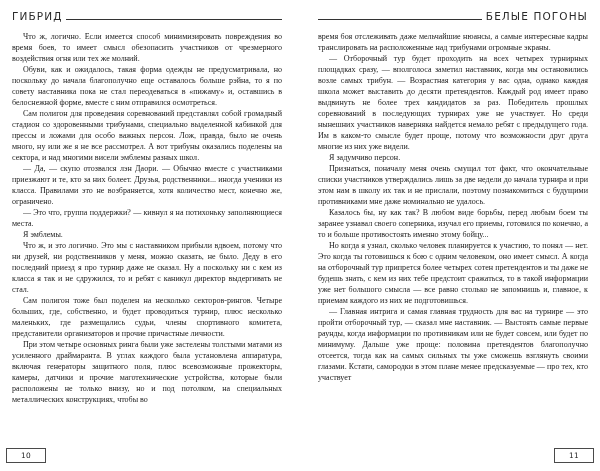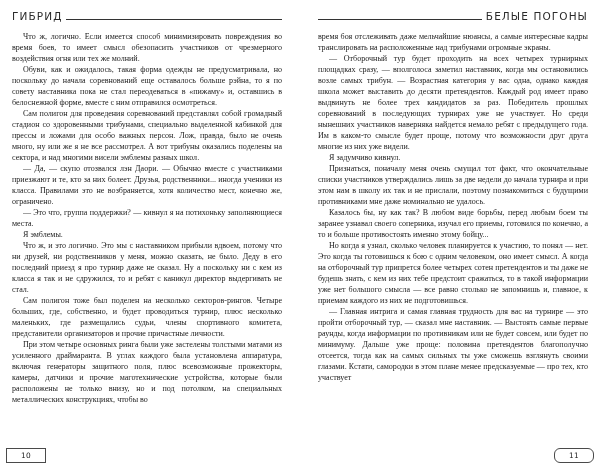--- a/index.html
+++ b/index.html
@@ -84,38 +84,38 @@
     display: flex;
     align-items: center;
     justify-content: center;
     background: #ffffff;
     font-family: "DejaVu Sans", sans-serif;
     font-size: 7.4px;
     color: #1a1a1a;
     letter-spacing: 0.3px;
   }
   .folio.lft { left: 6px; }
-  .folio.rgt { right: 6px; border-radius: 6px; }
+  .folio.rgt { right: 6px; }
 </style>
 </head>
 <body>
 
 <div id="page">
   <div class="spread">
 
     <div class="page-half left">
 
       <div class="runhead lft">
         <span class="ttl">ГИБРИД</span>
         <span class="rule"></span>
       </div>
 
       <div class="body-col">
         <p>Что ж, логично. Если имеется способ минимизировать повреждения во время боев, то имеет смысл обезопасить участников от чрезмерного воздействия огня или тех же молний.</p>
-        <p>Обуви, как и ожидалось, такая форма одежды не предусматривала, но поскольку до начала соревнований еще оставалось больше рэйна, то я по совету наставника пока не стал переодеваться в «пижаму» и, оставшись в белоснежной форме, вместе с ним отправился осмотреться.</p>
+        <p>Обуви, как и ожидалось, такая форма одежды не предусматривала, но поскольку до начала благополучно еще оставалось больше рэйна, то я по совету наставника пока не стал переодеваться в «пижаму» и, оставшись в белоснежной форме, вместе с ним отправился осмотреться.</p>
         <p>Сам полигон для проведения соревнований представлял собой громадный стадион со здоровенными трибунами, специально выделенной кабинкой для прессы и ложами для особо важных персон. Лож, правда, было не очень много, ну или же я не все рассмотрел. А вот трибуны оказались поделены на сектора, и над многими висели эмблемы разных школ.</p>
         <p class="dlg">— Да, — скупо отозвался лэн Даори. — Обычно вместе с участниками приезжают и те, кто за них болеет. Друзья, родственники... иногда ученики из класса. Правилами это не возбраняется, хотя количество мест, конечно же, ограничено.</p>
         <p class="dlg">— Это что, группа поддержки? — кивнул я на потихоньку заполняющиеся места.</p>
         <p>Я эмблемы.</p>
         <p>Что ж, и это логично. Это мы с наставником прибыли вдвоем, потому что ни друзей, ни родственников у меня, можно сказать, не было. Деду в его последний приезд я про турнир даже не сказал. Ну а поскольку ни с кем из класса я так и не сдружился, то и ребят с каникул директор выдергивать не стал.</p>
         <p>Сам полигон тоже был поделен на несколько секторов-рингов. Четыре больших, где, собственно, и будет проводиться турнир, плюс несколько маленьких, где размещались судьи, члены спортивного комитета, представители организаторов и прочие причастные личности.</p>
         <p>При этом четыре основных ринга были уже застелены толстыми матами из усиленного драймаранта. В углах каждого была установлена аппаратура, включая генераторы защитного поля, плюс всевозможные прожекторы, камеры, датчики и прочие маготехнические устройства, которые были расположены не только внизу, но и под потолком, на специальных металлических конструкциях, чтобы во</p>
       </div>
 
       <div class="folio lft">10</div>
@@ -124,21 +124,21 @@
     <div class="page-half right">
 
       <div class="runhead rgt">
         <span class="rule"></span>
         <span class="ttl">БЕЛЫЕ ПОГОНЫ</span>
       </div>
 
       <div class="body-col">
         <p style="text-indent:0">время боя отслеживать даже мельчайшие нюансы, а самые интересные кадры транслировать на расположенные над трибунами огромные экраны.</p>
         <p class="dlg">— Отборочный тур будет проходить на всех четырех турнирных площадках сразу, — вполголоса заметил наставник, когда мы остановились возле самых трибун. — Возрастная категория у вас одна, однако каждая школа может выставить до десяти претендентов. Каждый род имеет право выдвинуть не более трех кандидатов за раз. Победитель прошлых соревнований в последующих турнирах уже не участвует. Но среди нынешних участников наверняка найдется немало ребят с предыдущего года. Им в каком-то смысле будет проще, потому что возможности друг друга многие из них уже видели.</p>
-        <p>Я задумчиво кивнул.</p>
+        <p>Я задумчиво персон.</p>
         <p>Признаться, поначалу меня очень смущал тот факт, что окончательные списки участников утверждались лишь за две недели до начала турнира и при этом нам в школу их так и не прислали, поэтому познакомиться с будущими противниками мне даже номинально не удалось.</p>
         <p>Казалось бы, ну как так? В любом виде борьбы, перед любым боем ты заранее узнавал своего соперника, изучал его приемы, готовился по конечно, а то и больше противостоять именно этому бойцу...</p>
         <p>Но когда я узнал, сколько человек планируется к участию, то понял — нет. Это когда ты готовишься к бою с одним человеком, оно имеет смысл. А когда на отборочный тур припрется более четырех сотен претендентов и ты даже не будешь знать, с кем из них тебе предстоит сражаться, то в такой информации уже нет большого смысла — все равно столько не запомнишь и, главное, к приемам каждого из них не подготовишься.</p>
         <p class="dlg">— Главная интрига и самая главная трудность для вас на турнире — это пройти отборочный тур, — сказал мне наставник. — Выстоять самые первые раунды, когда информации по противникам или не будет совсем, или будет по минимуму. Дальше уже проще: половина претендентов благополучно отсеется, тогда как на самых сильных ты уже сможешь взглянуть своими глазами. Кстати, самородки в этом плане менее предсказуемые — про тех, кто участвует</p>
       </div>
 
       <div class="folio rgt">11</div>
     </div>
 
   </div>

